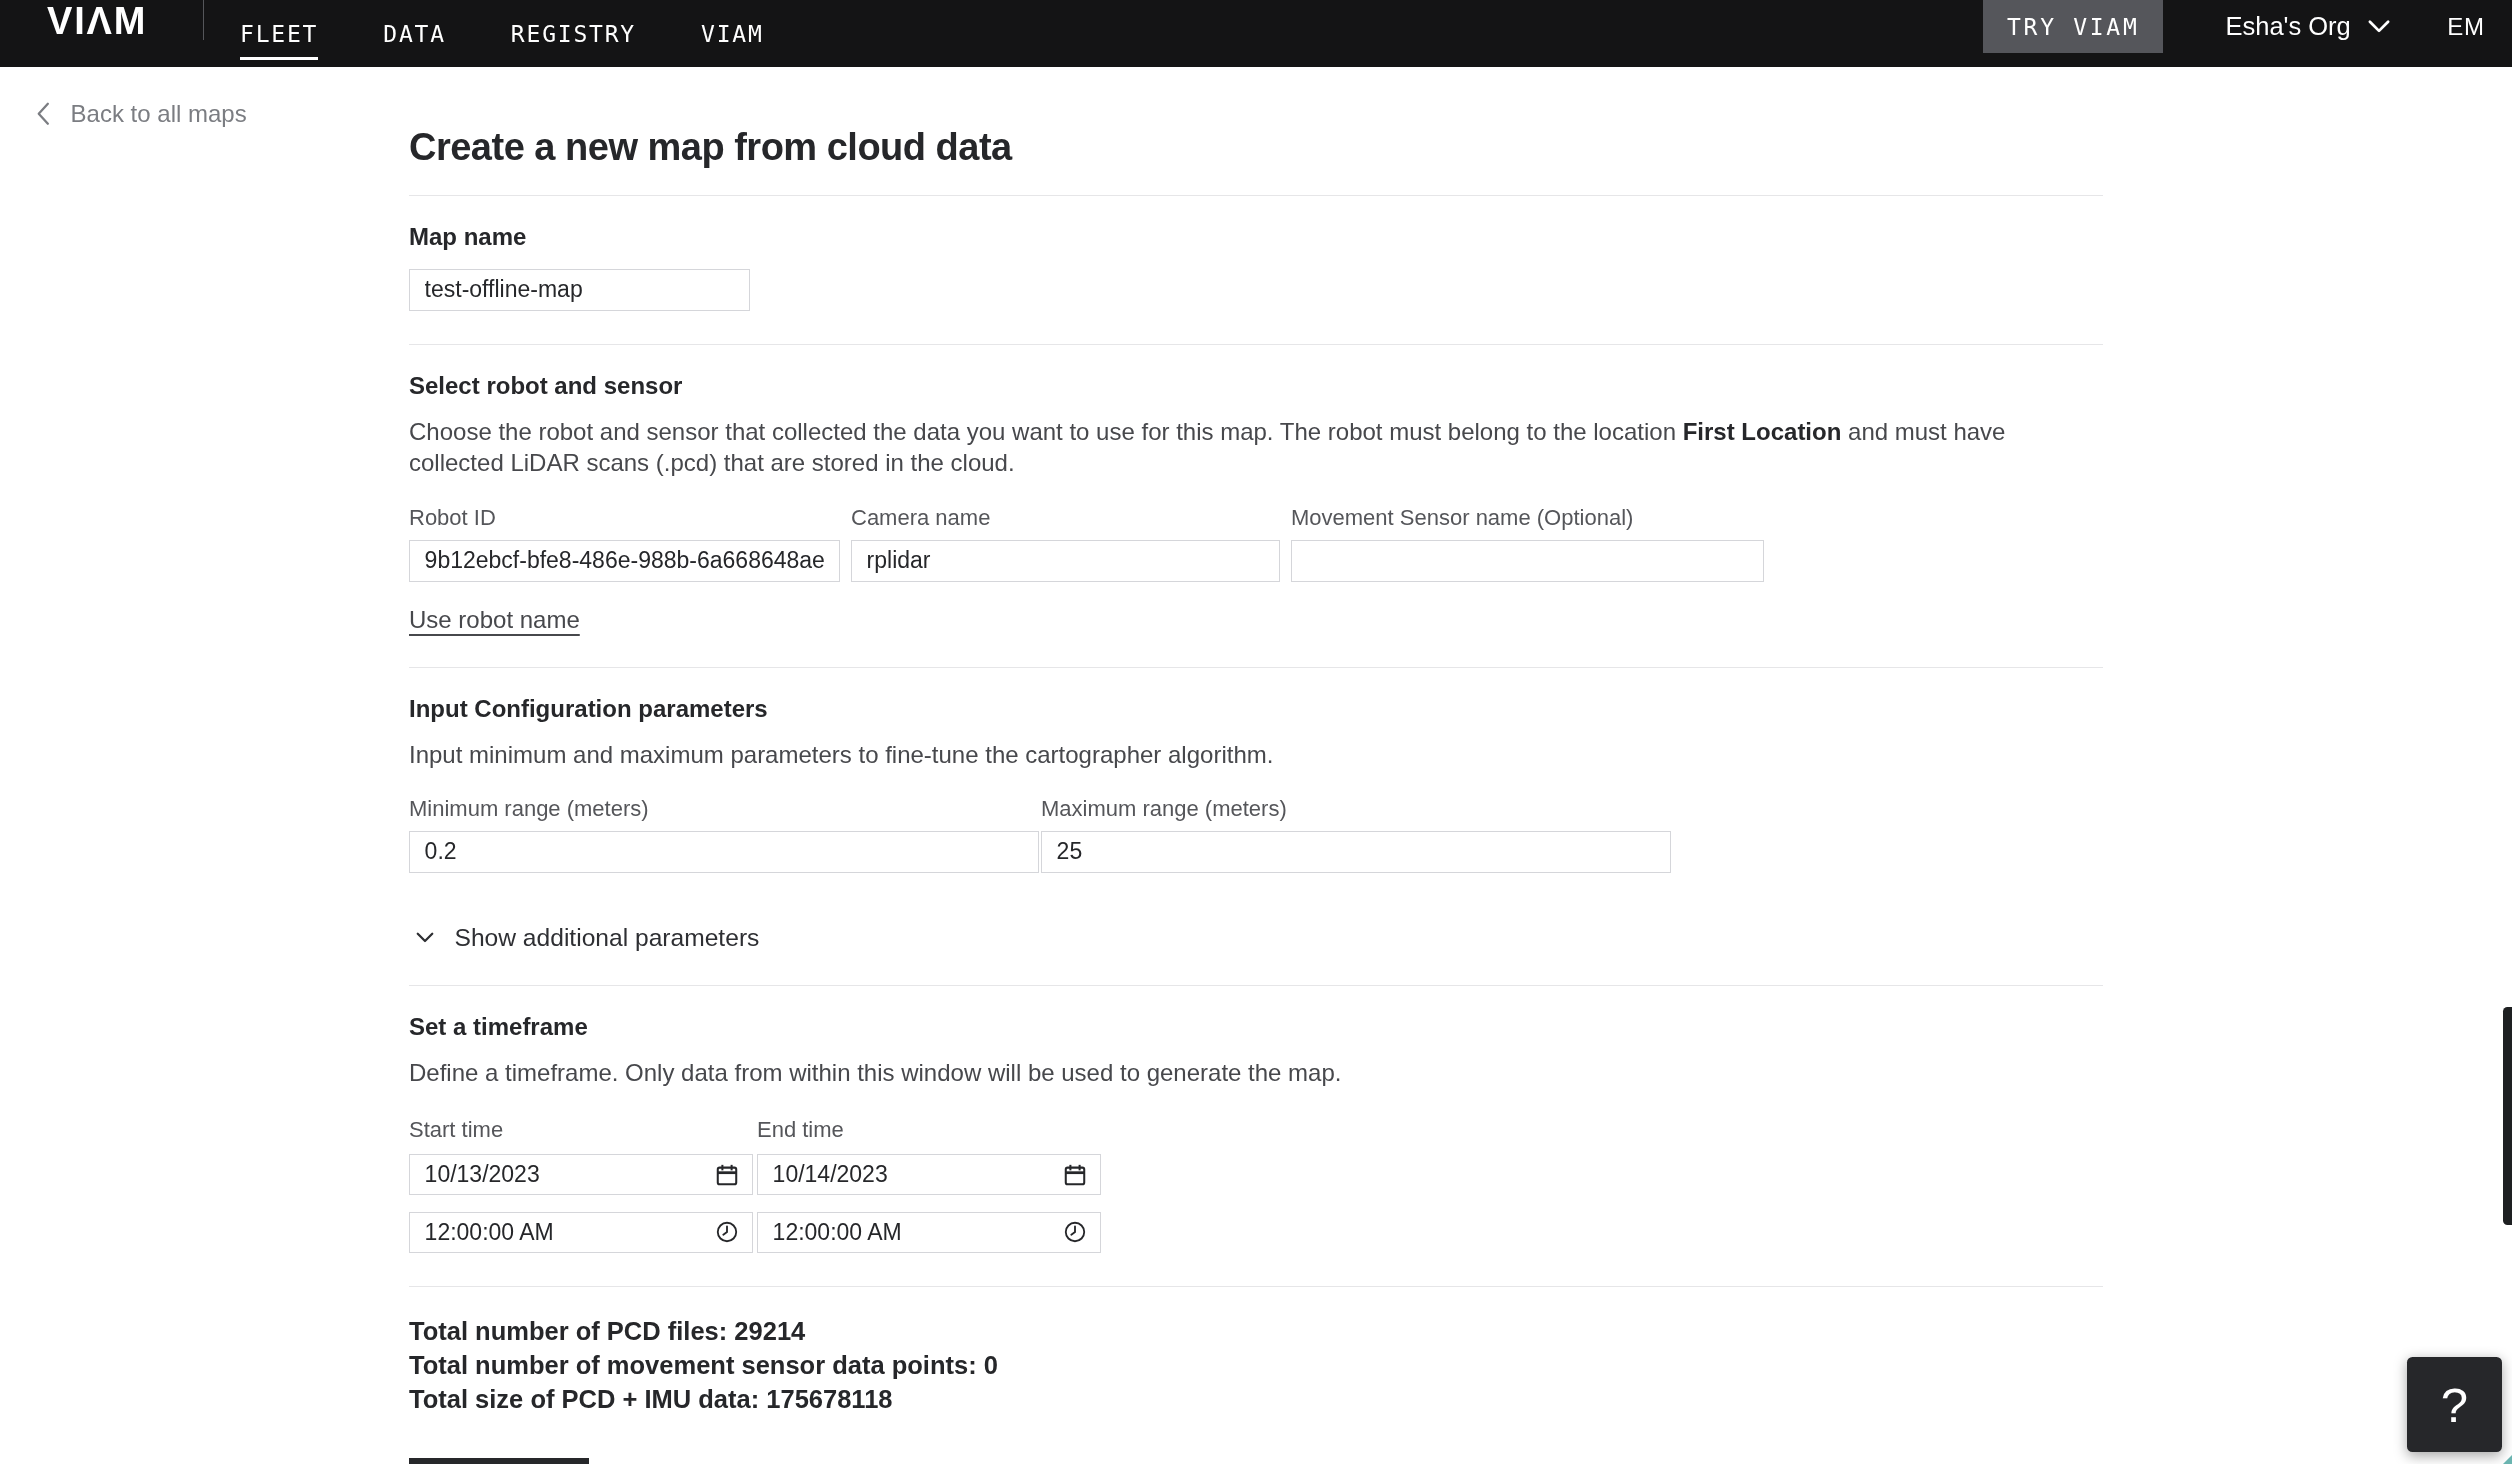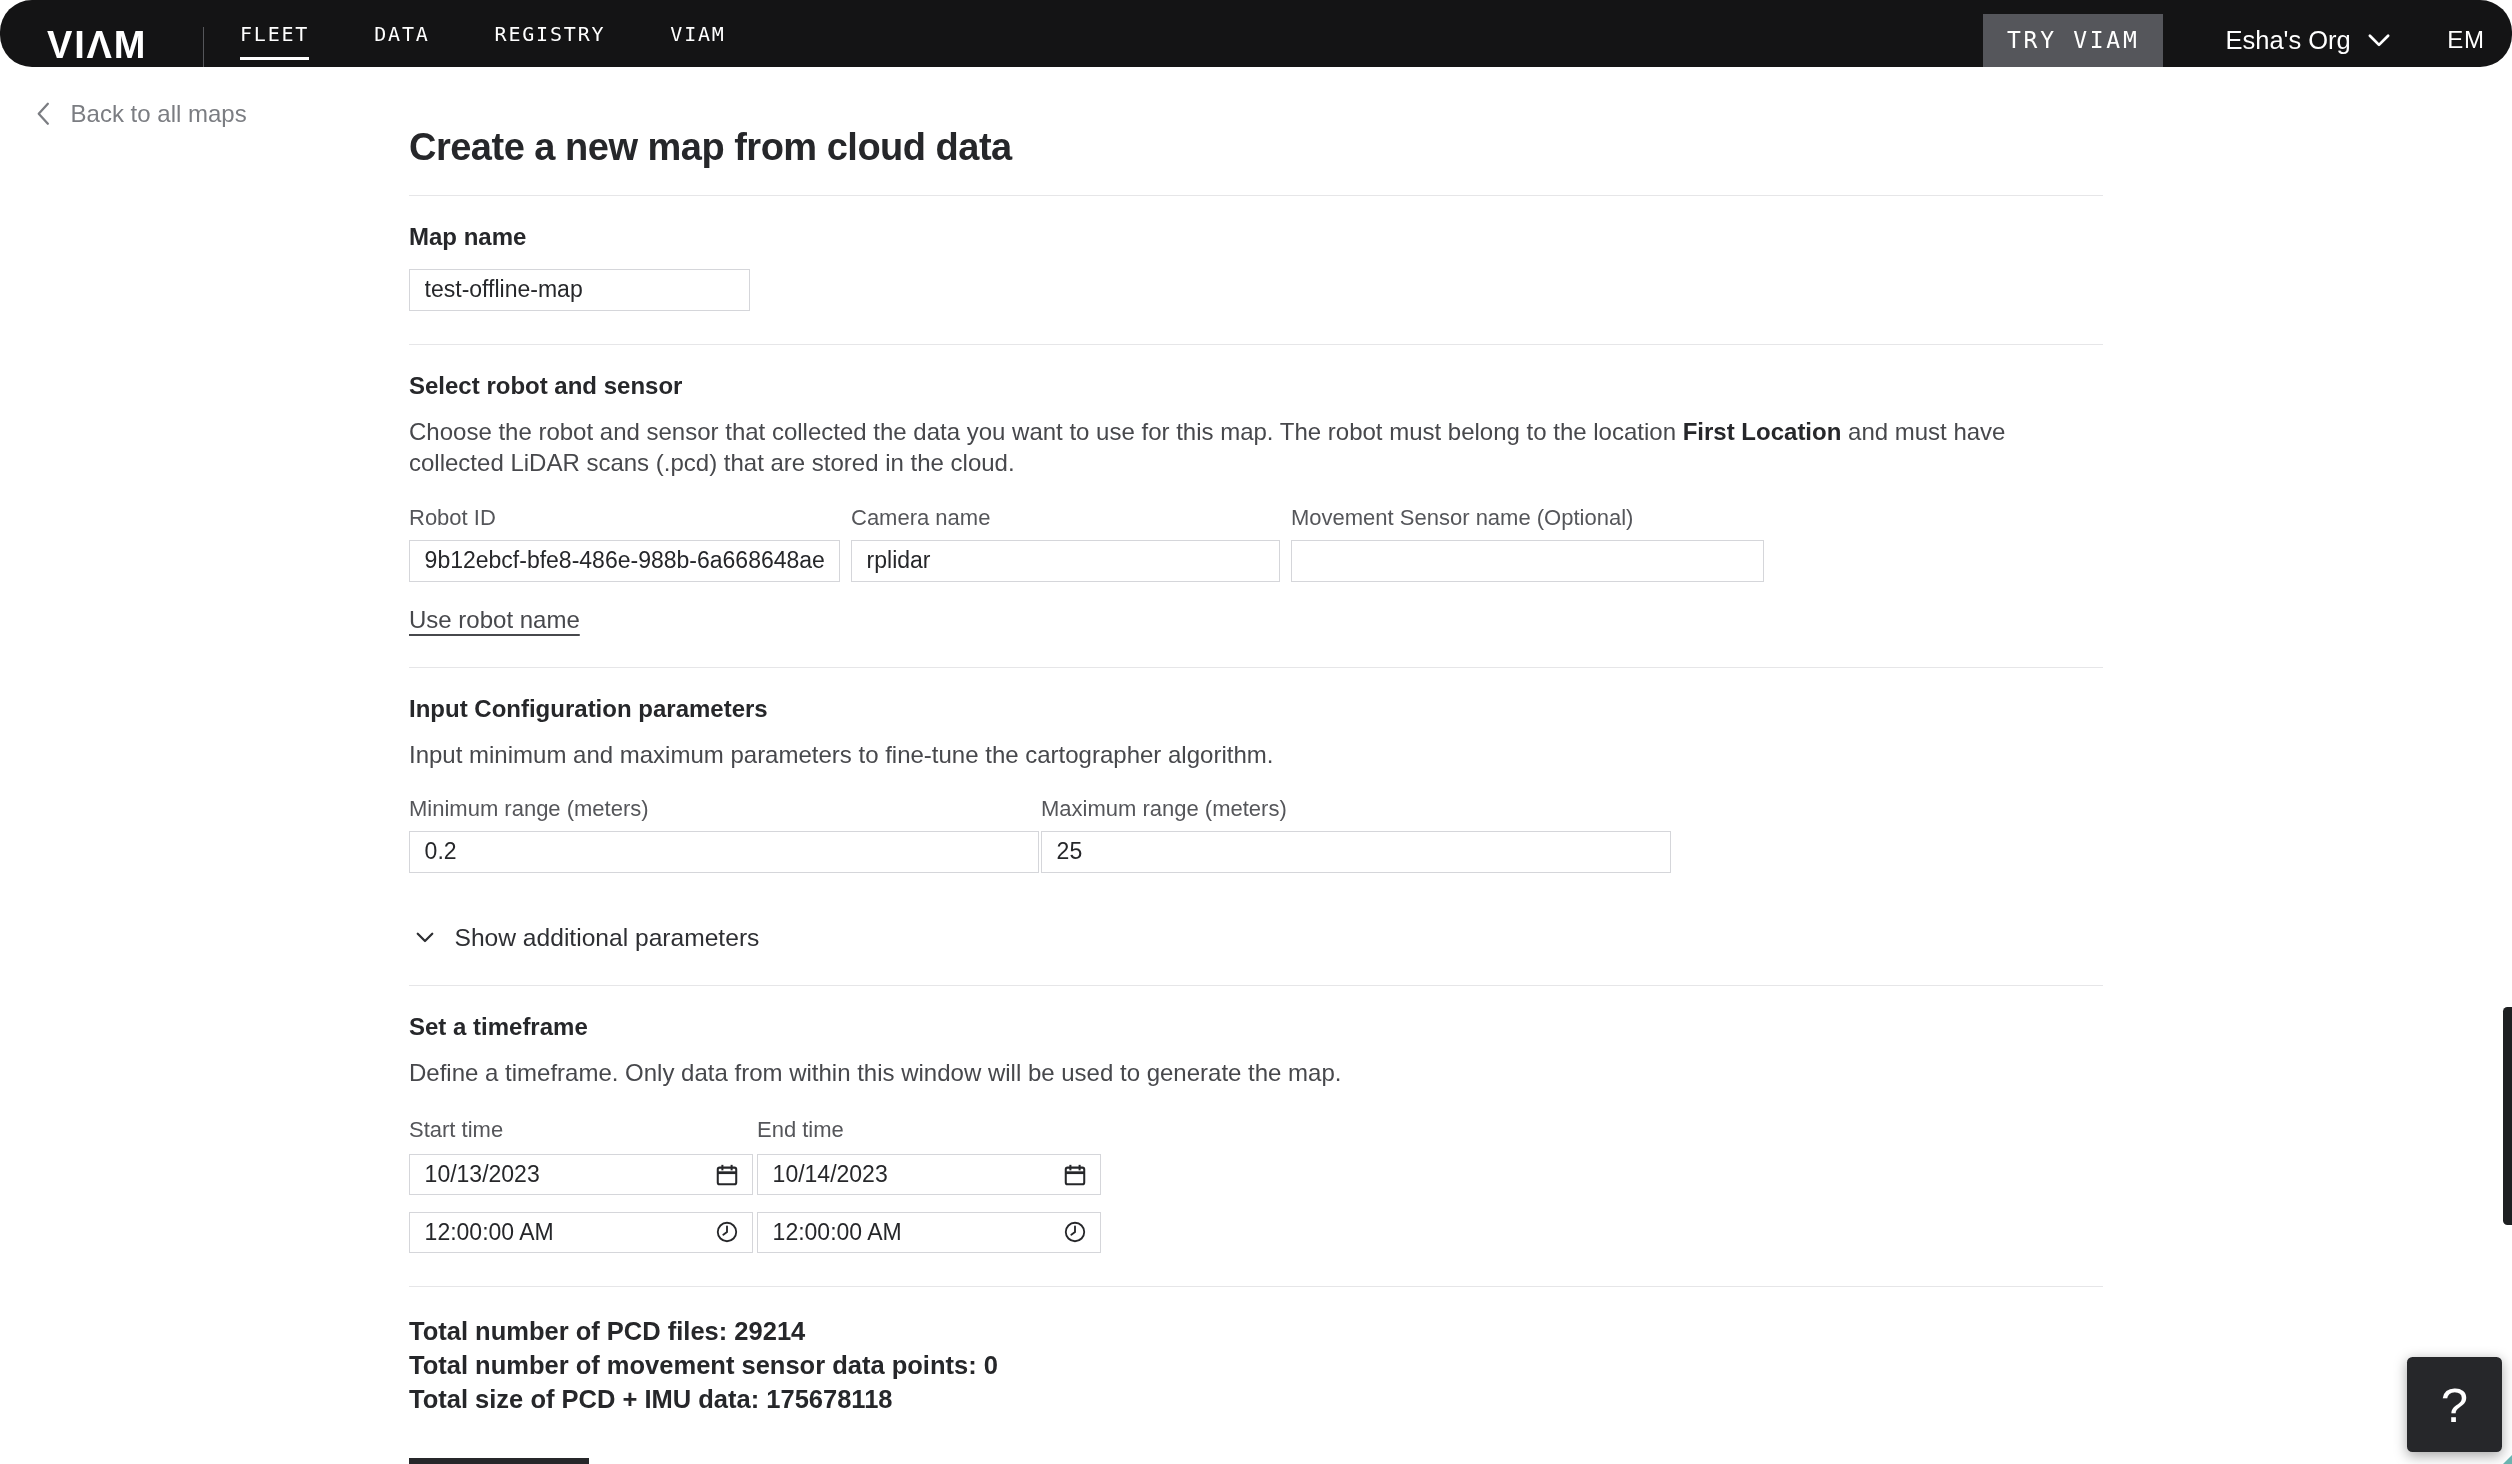--- a/index.html
+++ b/index.html
@@ -1,26 +1,26 @@
 <!DOCTYPE html>
 <html style="font-size:14.6px"><head>
 <meta charset="utf-8">
 <style>
   * { margin:0; padding:0; box-sizing:border-box; }
   html,body { width:2512px; height:1464px; overflow:hidden; background:#ffffff;
               font-family:"Liberation Sans", sans-serif; }
 
   
   .topnav { position:absolute; left:0; top:0; width:2512px; height:67px;
-            background:#141415; display:flex; align-items:flex-end;border-radius:32px; }
+            background:#141415; display:flex; align-items:flex-start; }
   .logo { color:#ffffff; font-size:38px; font-weight:800; letter-spacing:1.8px;
           margin-left:47px; cursor:pointer; font-stretch:condensed; }
   .nav-divider { width:0.9px; height:40px; background:#55565a; margin-left:56px; }
   .nav-links { display:flex; align-items:center; margin-left:36px; height:67px; }
-  .nav-item { font-family:"DejaVu Sans Mono", monospace; font-size:20px; color:#ffffff;
+  .nav-item { font-family:"DejaVu Sans Mono", monospace; font-size:23px; color:#ffffff;
               letter-spacing:1.8px; margin-right:65px; text-decoration:none; cursor:pointer;
               height:67px; display:flex; align-items:center; position:relative; }
   .nav-item.active::after { content:""; position:absolute; left:0; right:0; bottom:7.3px;
               height:2.7px; background:#ffffff; }
   .nav-right { margin-left:auto; display:flex; align-items:center; padding-right:27px; }
   .try-viam { font-family:"DejaVu Sans Mono", monospace; font-size:23px; color:#ffffff;
               letter-spacing:2.7px; background:#55565b; border:none; padding:13.6px 24px;
               cursor:pointer; }
   .org { display:flex; align-items:center; margin-left:62px; cursor:pointer; }
   .org-name { color:#ffffff; font-size:25.5px; }

